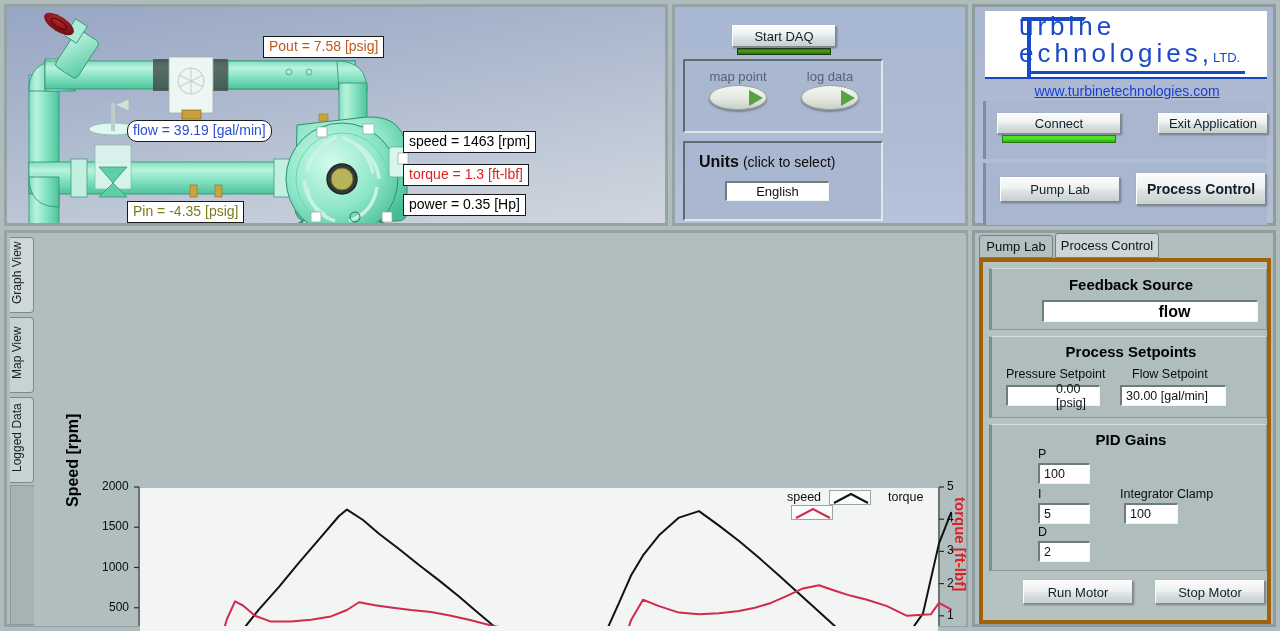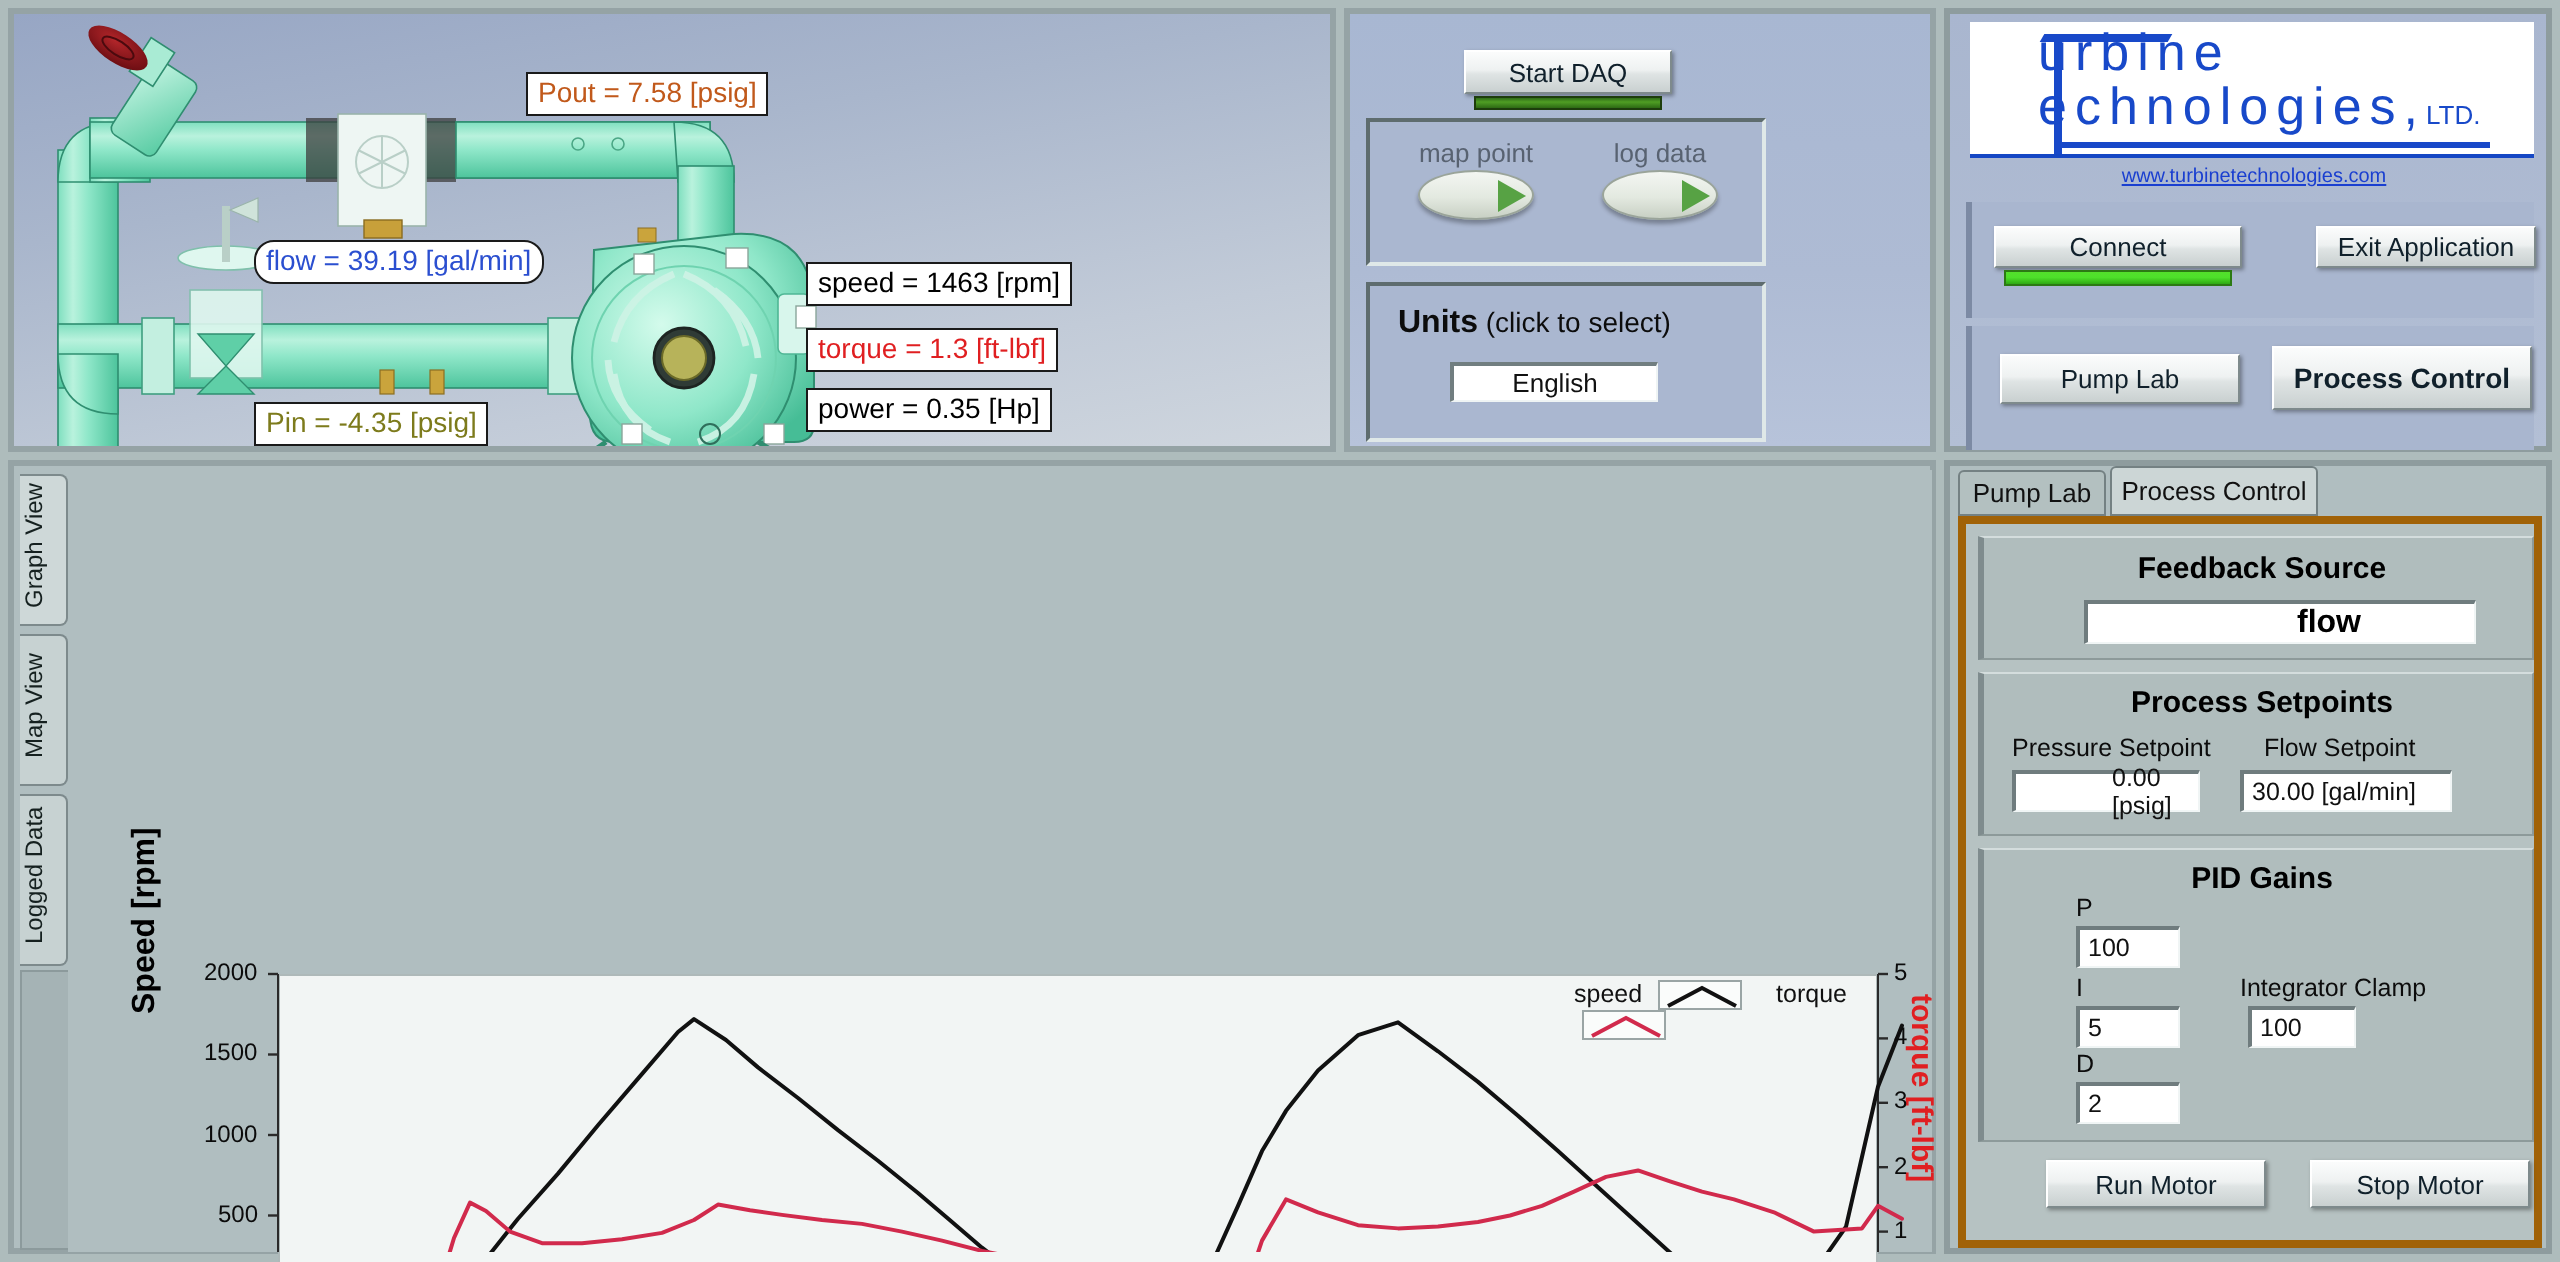--- a/index.html
+++ b/index.html
@@ -114,21 +114,21 @@
   }
   #logo-text { position:absolute; left:34px; top:0px; color:#1849c9; }
   #logo-l1 { font-size:26px; letter-spacing:4px; font-family:"Liberation Sans",sans-serif; }
   #logo-l2 { font-size:26px; letter-spacing:4px; margin-top:-4px; }
   #logo-ltd { font-size:13px; letter-spacing:0px; }
   #logo-bar1 { position:absolute; left:36px; top:6px; width:64px; height:4px; background:#1849c9; transform:skewX(-30deg);}
   #logo-bar2 { position:absolute; left:42px; top:10px; width:4px; height:56px; background:#1849c9;}
   #logo-bar3 { position:absolute; left:42px; top:60px; width:218px; height:3px; background:#1849c9;}
   #brand-url {
     position:absolute; left:0; top:76px; width:304px; text-align:center;
-    font-size:10px; color:#1a3fd0; text-decoration:underline; cursor:pointer;
+    font-size:14px; color:#1a3fd0; text-decoration:underline; cursor:pointer;
   }
   #grp-connect {
     position:absolute; left:8px; top:94px; width:284px; height:58px;
     background:#a9b6cf; border-left:3px solid #7c8aa4;
   }
   #btn-connect { position:absolute; left:11px; top:12px; width:124px; height:21px; font-size:13px; }
   #connect-led {
     position:absolute; left:16px; top:34px; width:114px; height:8px;
     background: linear-gradient(180deg,#53e02c 0%, #4ee12a 45%, #2faa14 100%);
     border:1px solid #2c7a14;
@@ -222,21 +222,21 @@
   .field {
     position:absolute; background:#fff; font-size:12.5px; color:#111;
     padding:1px 0 1px 4px;
     border-top:2px solid #6f7c7e; border-left:2px solid #6f7c7e;
     border-bottom:1px solid #f0f5f5; border-right:1px solid #f0f5f5;
     display:flex; align-items:center;
   }
   #grp-feedback { left:6px; top:6px; width:278px; height:62px; }
   #fb-title { position:absolute; left:0; top:7px; width:278px; }
   #fb-value {
-    position:absolute; left:50px; top:31px; width:196px; height:22px;
+    position:absolute; left:50px; top:31px; width:216px; height:22px;
     background:#fff; font-size:16px; font-weight:bold; color:#000;
     display:flex;align-items:center;justify-content:center;
     border-top:2px solid #6f7c7e; border-left:2px solid #6f7c7e;
     border-bottom:1px solid #f0f5f5; border-right:1px solid #f0f5f5;padding-left:48px;
   }
   #grp-setpoints { left:6px; top:74px; width:278px; height:82px; }
   #sp-title { position:absolute; left:0; top:6px; width:278px; }
   #grp-pid { left:6px; top:162px; width:278px; height:147px; }
   #pid-title { position:absolute; left:0; top:6px; width:278px; }
   #btn-run  { position:absolute; left:40px;  top:318px; width:110px; height:24px; font-size:13px; }

